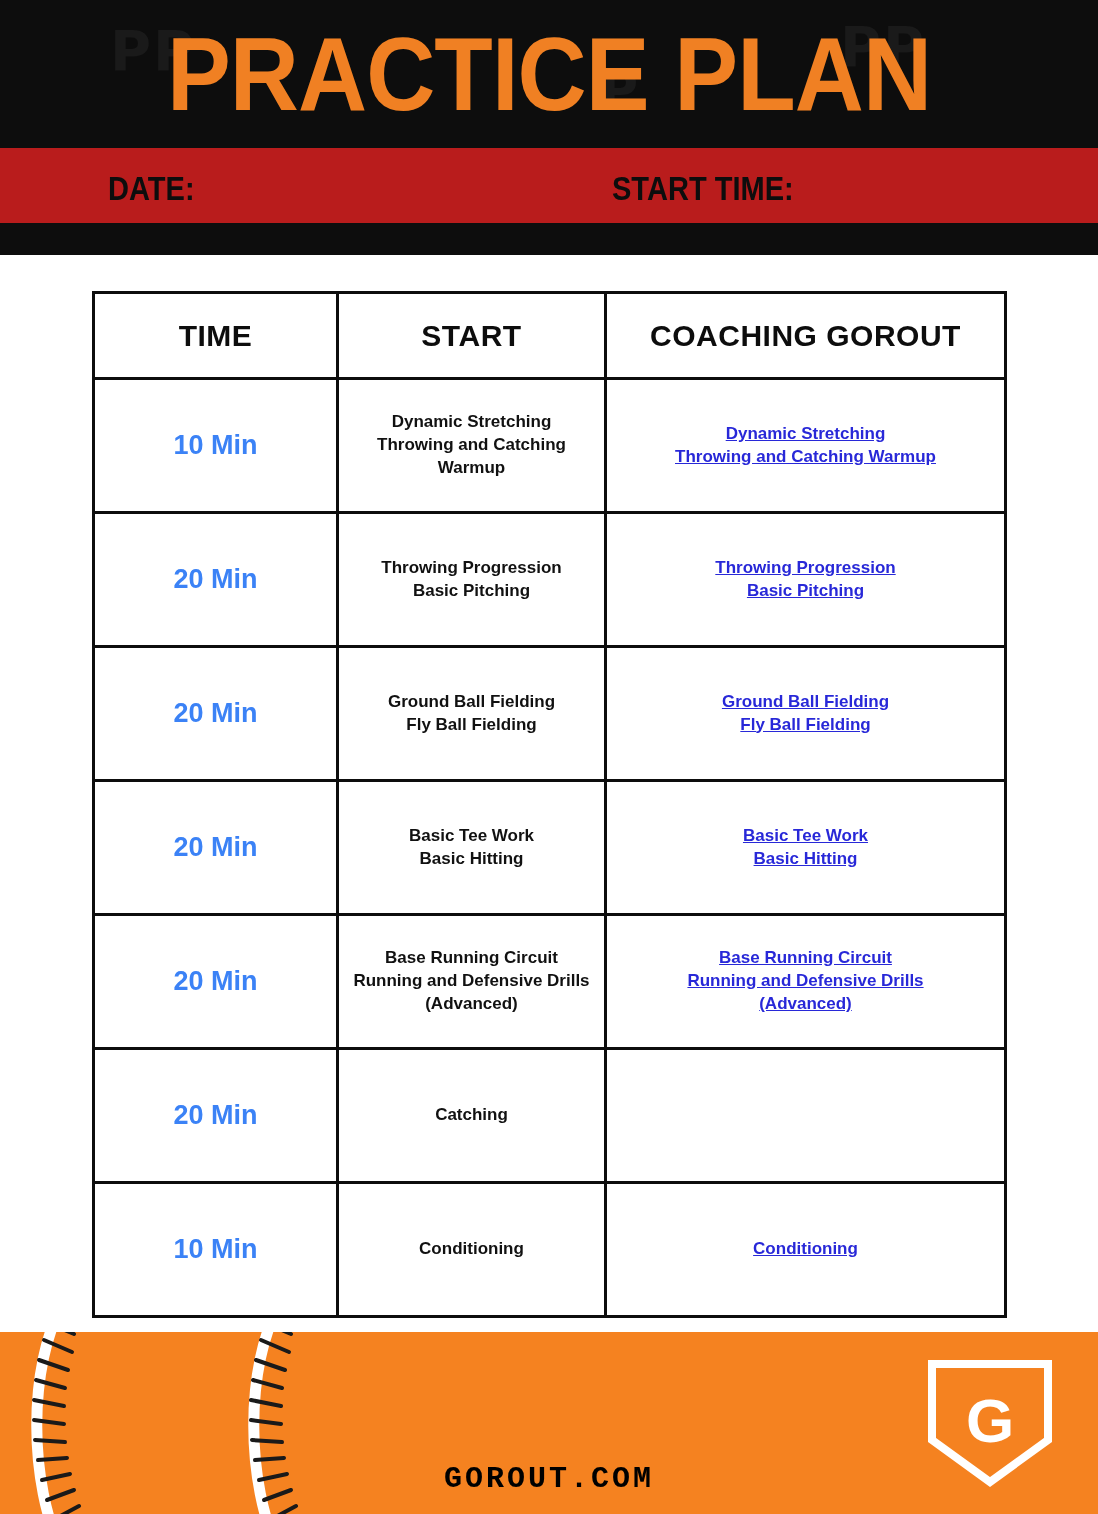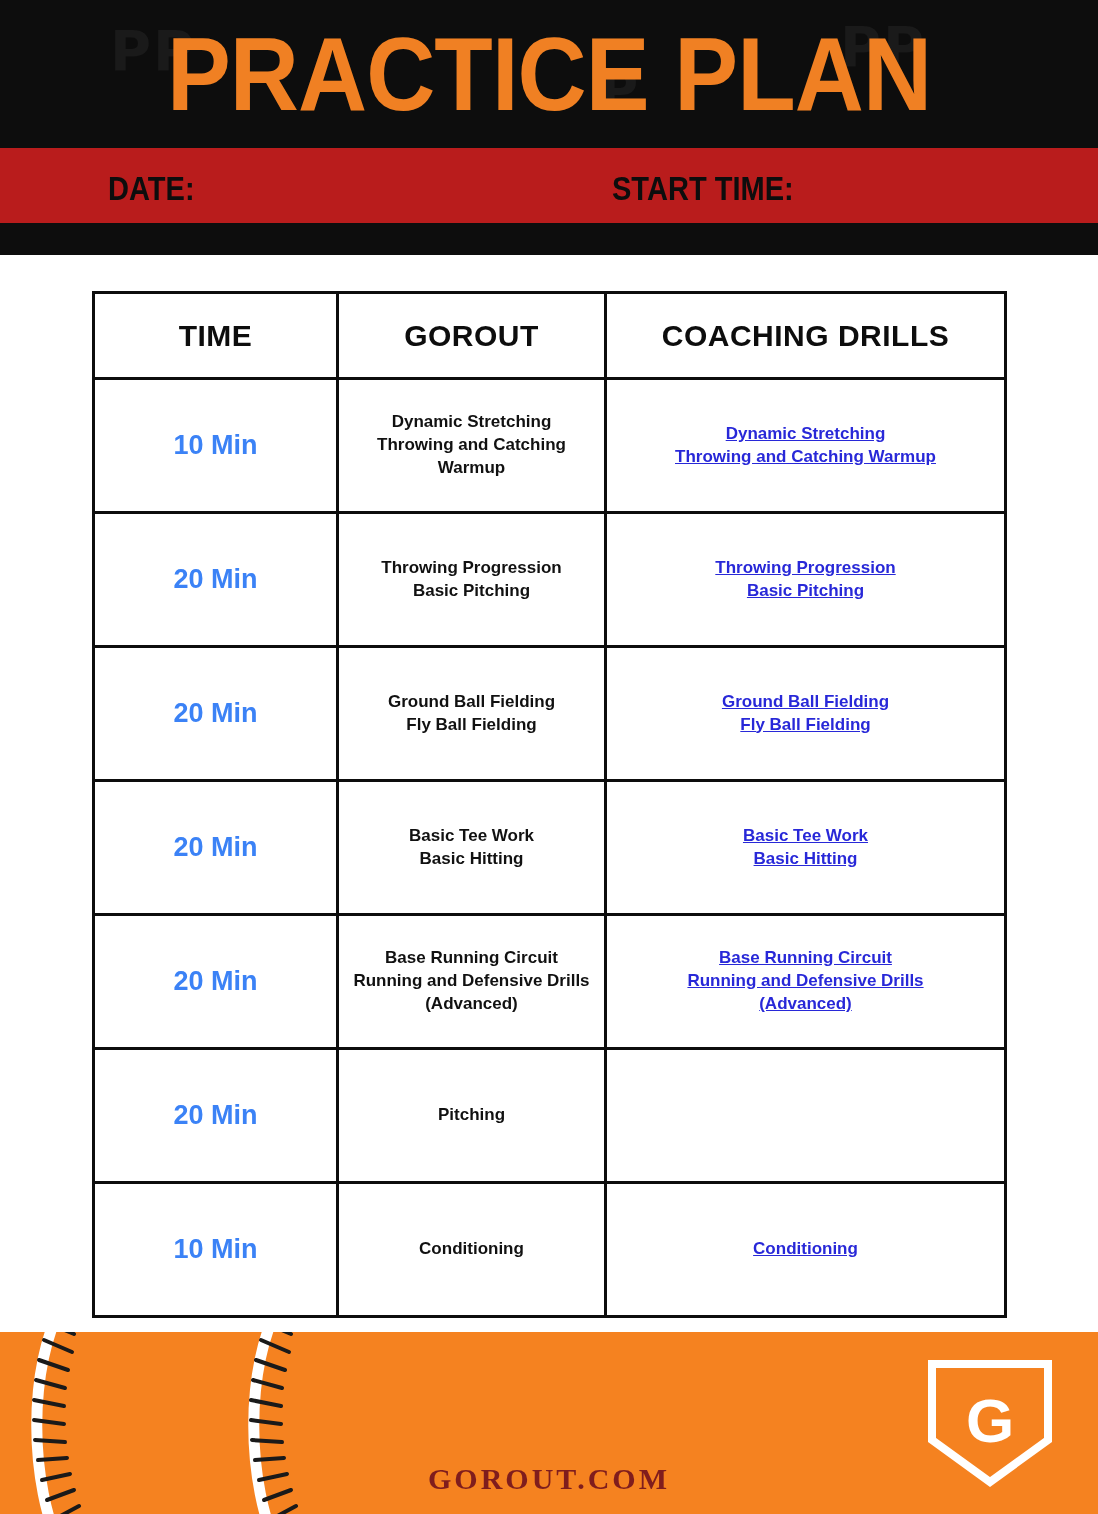--- a/index.html
+++ b/index.html
@@ -158,25 +158,25 @@
     top: -18px;
   }
   .seam svg { display: block; }
   .seam.s1 { left: 8px; }
   .seam.s2 { left: 185px; }
   .footer-url {
     position: absolute;
     left: 0; right: 0;
     bottom: 18px;
     text-align: center;
-    color: #7f1d1d;
+    color: #000000;
     font-size: 30px;
     font-weight: bold;
     letter-spacing: 3px;
-    font-family: Liberation Serif, serif;
+    font-family: Liberation Mono, monospace;
   }
   .logo {
     position: absolute;
     right: 40px;
     top: 22px;
     width: 136px;
     height: 136px;
   }
 </style>
 </head>
@@ -198,22 +198,22 @@
 <div class="table-wrap">
   <table class="plan">
     <colgroup>
       <col class="c-time">
       <col class="c-drills">
       <col class="c-points">
     </colgroup>
     <thead>
       <tr>
         <th>TIME</th>
-        <th>GOROUT</th>
-        <th>COACHING DRILLS</th>
+        <th>START</th>
+        <th>COACHING GOROUT</th>
       </tr>
     </thead>
     <tbody>
       <tr class="row-tall">
         <td class="time-cell">10 Min</td>
         <td class="drills-cell">
           <div>Dynamic Stretching</div>
           <div>Throwing and Catching Warmup</div>
         </td>
         <td class="points-cell">
@@ -263,21 +263,21 @@
         </td>
         <td class="points-cell">
           <a href="#">Base Running Circuit</a>
           <a href="#">Running and Defensive Drills</a>
           <a href="#">(Advanced)</a>
         </td>
       </tr>
       <tr class="row-tall">
         <td class="time-cell">20 Min</td>
         <td class="drills-cell">
-          <div>Pitching</div>
+          <div>Catching</div>
         </td>
         <td class="points-cell"></td>
       </tr>
       <tr class="row-tall">
         <td class="time-cell">10 Min</td>
         <td class="drills-cell">
           <div>Conditioning</div>
         </td>
         <td class="points-cell">
           <a href="#">Conditioning</a>

